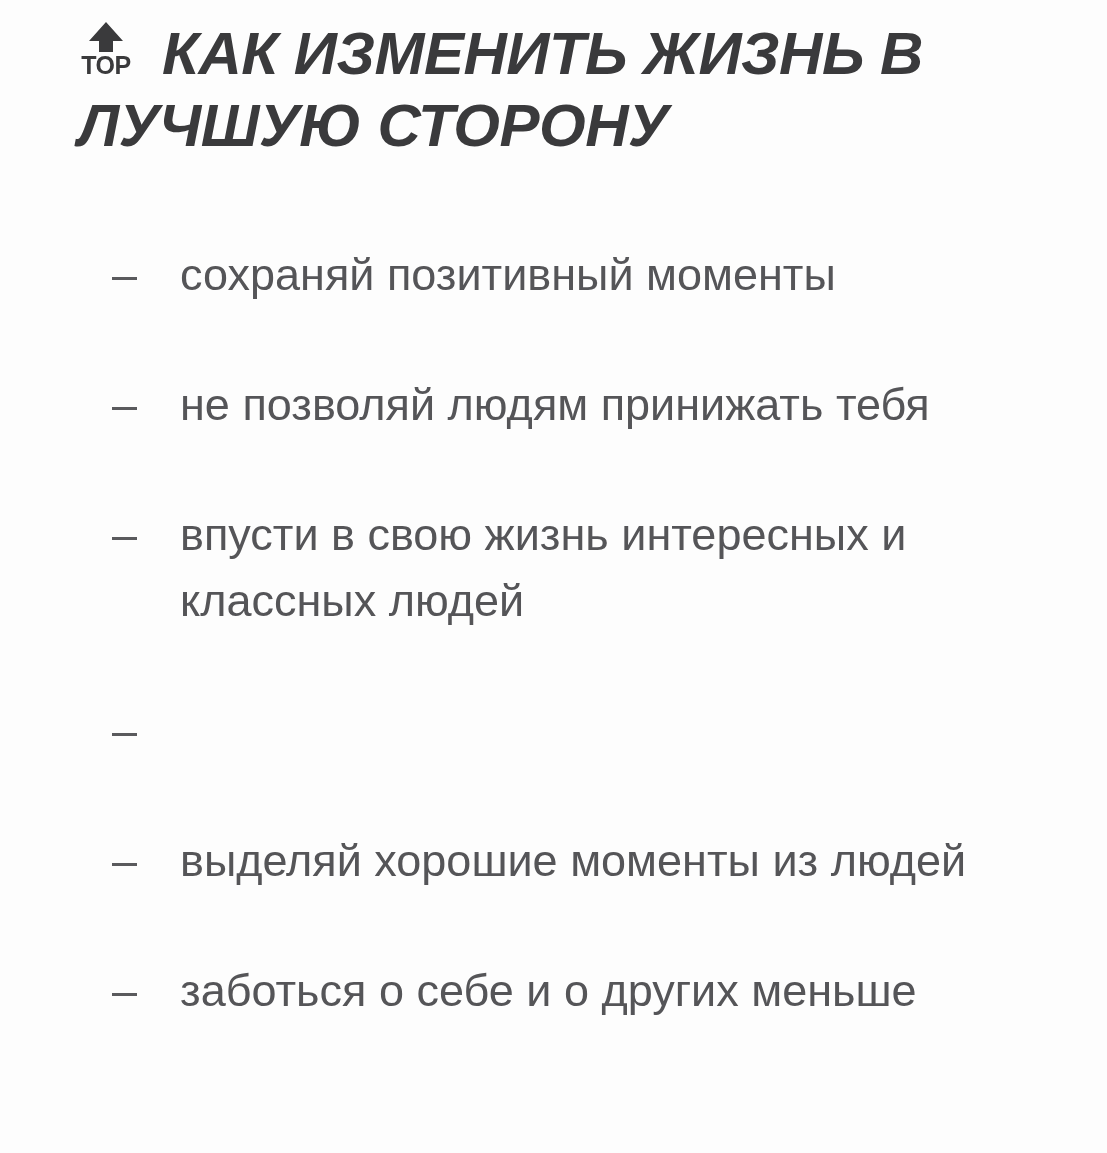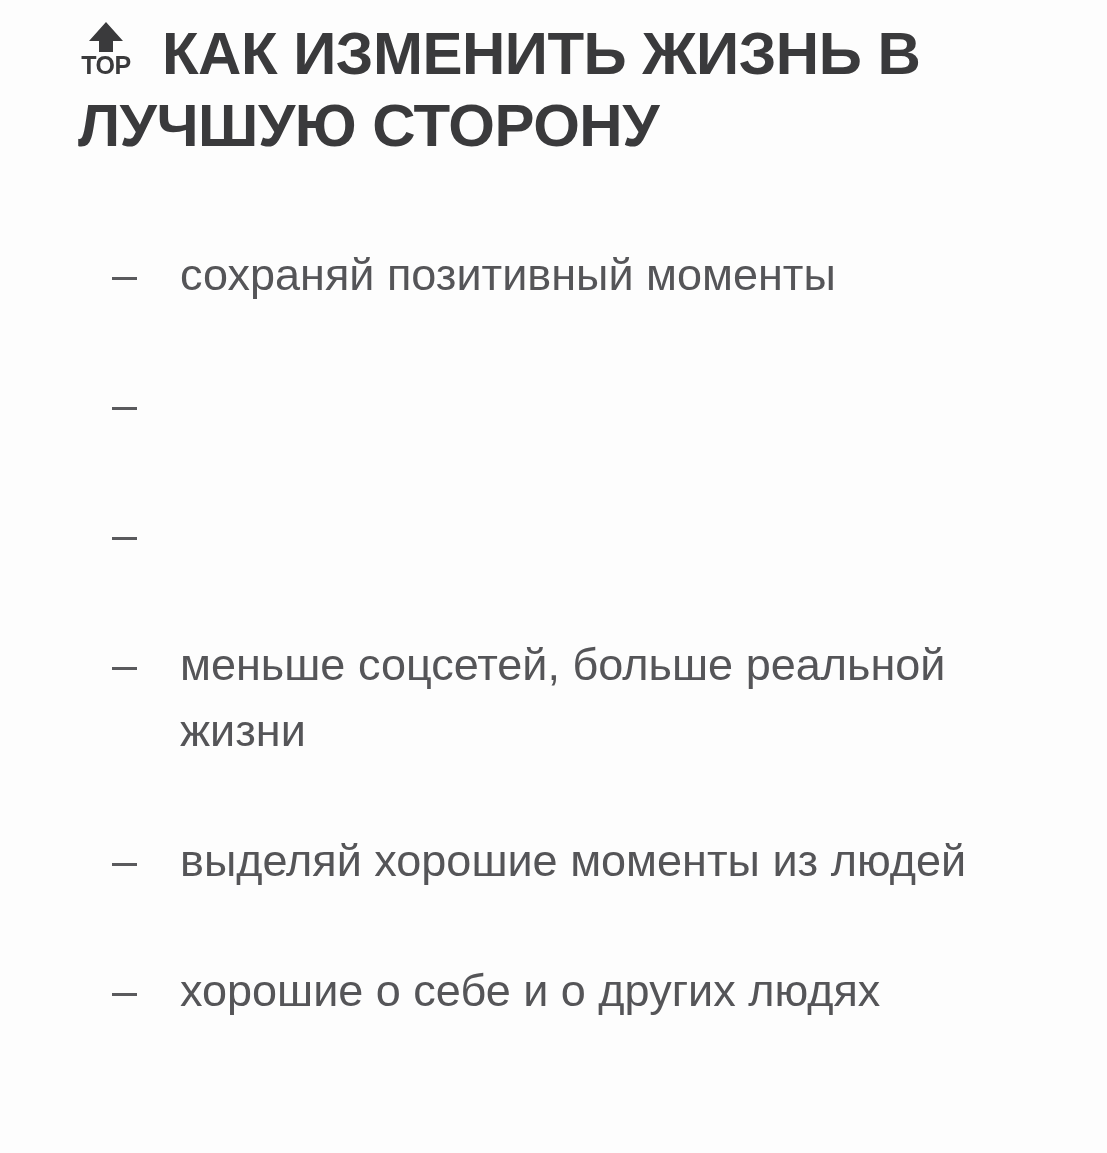--- a/index.html
+++ b/index.html
@@ -25,20 +25,21 @@
   .header-title {
     color: #3a3a3c;
     font-size: 60px;
     font-weight: 700;
     line-height: 72px;
     letter-spacing: -0.5px;
   }
 
   .title-text {
     white-space: pre-line; 
+    font-style: italic;
   }
 
   .top-icon {
     display: inline-block;
     width: 56px;
     margin-right: 28px;
     text-align: center;
     color: #3a3a3c;
   }
 
@@ -95,36 +96,37 @@
 
   <div class="list">
 
     <div class="list-item">
       <span class="bullet">–</span>
       <span class="item-text">сохраняй позитивный моменты</span>
     </div>
 
     <div class="list-item">
       <span class="bullet">–</span>
+      <span class="item-text">не позволяй людям принижать тебя</span>
     </div>
 
     <div class="list-item">
       <span class="bullet">–</span>
+      <span class="item-text">впусти в свою жизнь интересных и
+классных людей</span>
     </div>
 
     <div class="list-item">
       <span class="bullet">–</span>
-      <span class="item-text">меньше соцсетей, больше реальной
-жизни</span>
     </div>
 
     <div class="list-item">
       <span class="bullet">–</span>
       <span class="item-text">выделяй хорошие моменты из людей</span>
     </div>
 
     <div class="list-item">
       <span class="bullet">–</span>
-      <span class="item-text">хорошие о себе и о других людях</span>
+      <span class="item-text">заботься о себе и о других меньше</span>
     </div>
 
   </div>
 </div>
 
 </body></html>

